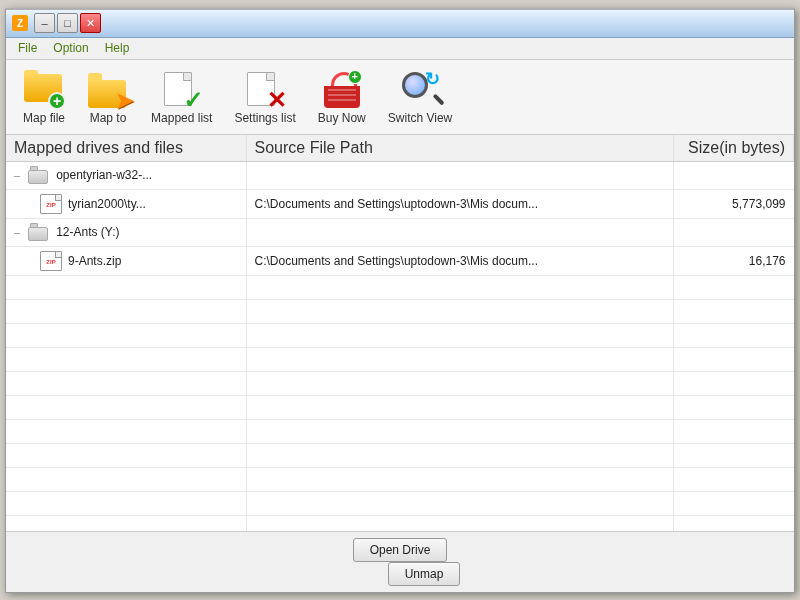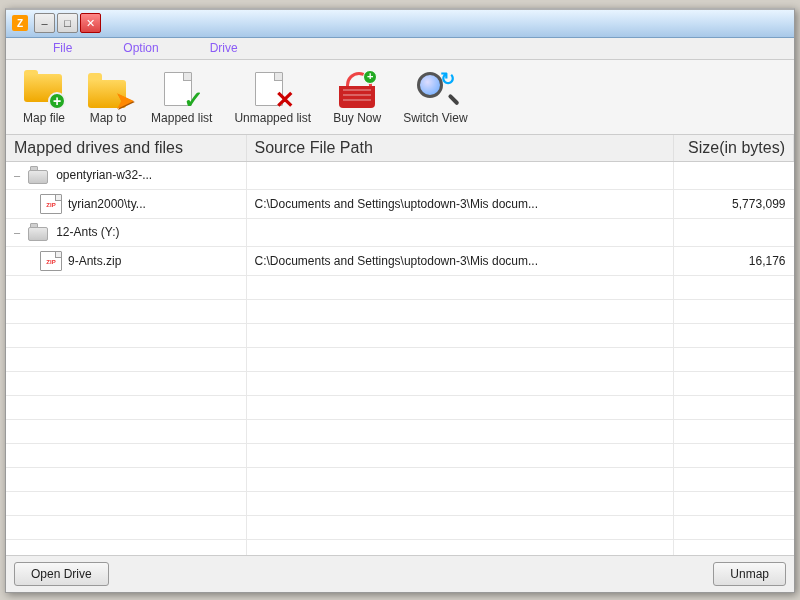--- a/index.html
+++ b/index.html
@@ -82,23 +82,22 @@
       height: 22px;
       display: flex;
       align-items: center;
       padding: 0 4px;
       border-bottom: 1px solid #ccc;
     }
     .menu-item {
       padding: 2px 8px;
       cursor: pointer;
       font-size: 12px;
-      color: #8b5cf6;
+      color: #4d7c0f;
       border-radius: 2px;
-      margin-left: 35px;
     }
     
     .toolbar {
       background: #f5f5f5;
       border-bottom: 1px solid #ccc;
       padding: 4px 8px;
       display: flex;
       align-items: center;
       gap: 4px;
     }
@@ -218,20 +217,21 @@
       top: 0; left: 0;
     }
     
     .status-bar {
       background: #f0f0f0;
       border-top: 1px solid #ccc;
       padding: 6px 8px;
       display: flex;
       align-items: center;
       justify-content: space-between;
+      flex-direction: column;
     }
     .status-left {
       display: flex;
       gap: 8px;
     }
     .status-right {
       display: flex;
       gap: 16px;
       padding-left: 48px;
     }
@@ -259,21 +259,21 @@
     <div class="title-bar-controls">
       <div class="title-btn">–</div>
       <div class="title-btn">□</div>
       <div class="title-btn close">✕</div>
     </div>
   </div>
 
   <div class="menu-bar">
     <div class="menu-item">File</div>
     <div class="menu-item">Option</div>
-    <div class="menu-item">Drive</div>
+    <div class="menu-item">Help</div>
   </div>
 
   <div class="toolbar">
 
     <div class="toolbar-btn">
       <div class="toolbar-btn-icon">
         <div style="position:relative; width:42px; height:38px;">
           <div class="icon-folder">
             <div class="sf-tab" style="width:14px; height:7px; background:#ffd75e; border-radius:3px 3px 0 0; position:absolute; top:0; left:0;"></div>
             <div style="width:38px; height:28px; background:linear-gradient(to bottom, #ffd75e, #f0a800); border-radius:0 3px 3px 3px; position:absolute; bottom:0;"></div>
@@ -311,21 +311,21 @@
 
     <div class="toolbar-btn">
       <div class="toolbar-btn-icon">
         <div style="position:relative; width:36px; height:38px;">
           <div style="width:28px; height:34px; background:white; border:1.5px solid #aaa; border-radius:1px; position:absolute; left:0; top:2px;">
             <div style="position:absolute; top:0; right:0; width:8px; height:8px; background:#e8e8e8; border-left:1.5px solid #aaa; border-bottom:1.5px solid #aaa;"></div>
           </div>
           <div style="position:absolute; bottom:-4px; right:-4px; color:#c00; font-size:24px; font-weight:bold; line-height:1;">✕</div>
         </div>
       </div>
-      <span class="toolbar-btn-label">Unmapped list</span>
+      <span class="toolbar-btn-label">Settings list</span>
     </div>
 
     <div class="toolbar-btn">
       <div class="toolbar-btn-icon">
         <div style="position:relative; width:40px; height:38px;">
           <div style="width:36px; height:22px; background:#c22; border-radius:0 0 4px 4px; position:absolute; bottom:0; left:2px;">
 
             <div style="position:absolute; top:3px; left:4px; right:4px; height:2px; background:rgba(255,255,255,0.3);"></div>
             <div style="position:absolute; top:8px; left:4px; right:4px; height:2px; background:rgba(255,255,255,0.3);"></div>
             <div style="position:absolute; top:13px; left:4px; right:4px; height:2px; background:rgba(255,255,255,0.3);"></div>

